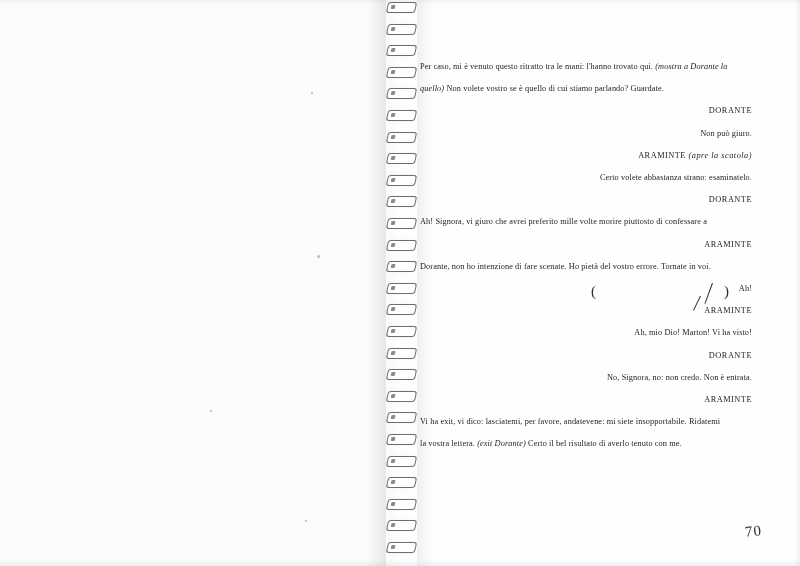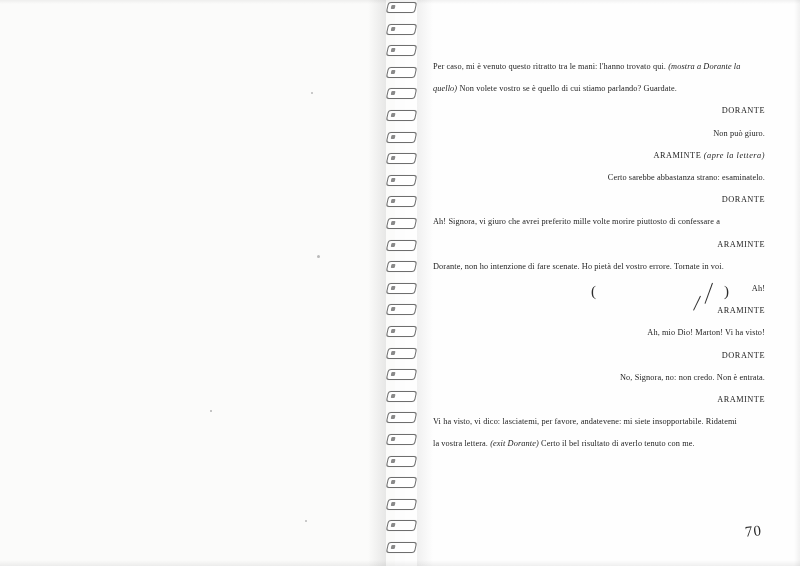--- a/index.html
+++ b/index.html
@@ -91,21 +91,21 @@
   
   .speck {
     position: absolute;
     background: #b9b9b9;
     border-radius: 50%;
   }
 
   
   .text-col {
     position: absolute;
-    left: 433px;
+    left: 420px;
     top: 56px;
     width: 332px;
   }
 
   .line {
     font-size: 8.3px;
     line-height: 22.2px;
     color: #1d1d1d;
     text-align: justify;
     letter-spacing: 0.1px;
@@ -205,33 +205,33 @@
       <div class="coil" style="top: 498.8px;"></div>
       <div class="coil" style="top: 520.4px;"></div>
       <div class="coil" style="top: 542px;"></div>
     </div>
 
   <div class="text-col" id="text-col">
       <div class="line"><span>Per caso, mi è venuto questo ritratto tra le mani: l'hanno trovato qui. </span><span class="it">(mostra a Dorante la</span></div>
       <div class="line"><span class="it">quello)</span><span> Non volete vostro se è quello di cui stiamo parlando? Guardate.</span></div>
       <div class="line speaker single"><span>DORANTE</span></div>
       <div class="line single"><span>Non può giuro.</span></div>
-      <div class="line speaker single"><span>ARAMINTE </span><span class="it">(apre la lettera)</span></div>
-      <div class="line single"><span>Certo sarebbe abbastanza strano: esaminatelo.</span></div>
+      <div class="line speaker single"><span>ARAMINTE </span><span class="it">(apre la scatola)</span></div>
+      <div class="line single"><span>Certo volete abbastanza strano: esaminatelo.</span></div>
       <div class="line speaker single"><span>DORANTE</span></div>
       <div class="line"><span>Ah! Signora, vi giuro che avrei preferito mille volte morire piuttosto di confessare a</span></div>
       <div class="line speaker single"><span>ARAMINTE</span></div>
       <div class="line"><span>Dorante, non ho intenzione di fare scenate. Ho pietà del vostro errore. Tornate in voi.</span></div>
       <div class="line single"><span>Ah!</span></div>
       <div class="line speaker single"><span>ARAMINTE</span></div>
       <div class="line single"><span>Ah, mio Dio! Marton! Vi ha visto!</span></div>
       <div class="line speaker single"><span>DORANTE</span></div>
       <div class="line single"><span>No, Signora, no: non credo. Non è entrata.</span></div>
       <div class="line speaker single"><span>ARAMINTE</span></div>
-      <div class="line"><span>Vi ha visto, vi dico: lasciatemi, per favore, andatevene: mi siete insopportabile. Ridatemi</span></div>
+      <div class="line"><span>Vi ha exit, vi dico: lasciatemi, per favore, andatevene: mi siete insopportabile. Ridatemi</span></div>
       <div class="line"><span>la vostra lettera. </span><span class="it">(exit Dorante)</span><span> Certo il bel risultato di averlo tenuto con me.</span></div>
     </div>
 
   <div class="pen-paren" style="left:591px; top:284px;">(</div>
   <div class="pen-paren" style="left:724px; top:284px;">)</div>
   <div class="pen-slash" style="left:712px; top:283px; height:22px; transform: rotate(20deg);"></div>
   <div class="pen-slash" style="left:700px; top:296px; height:16px; transform: rotate(26deg);"></div>
 
   <div class="page-number">70</div>
 

